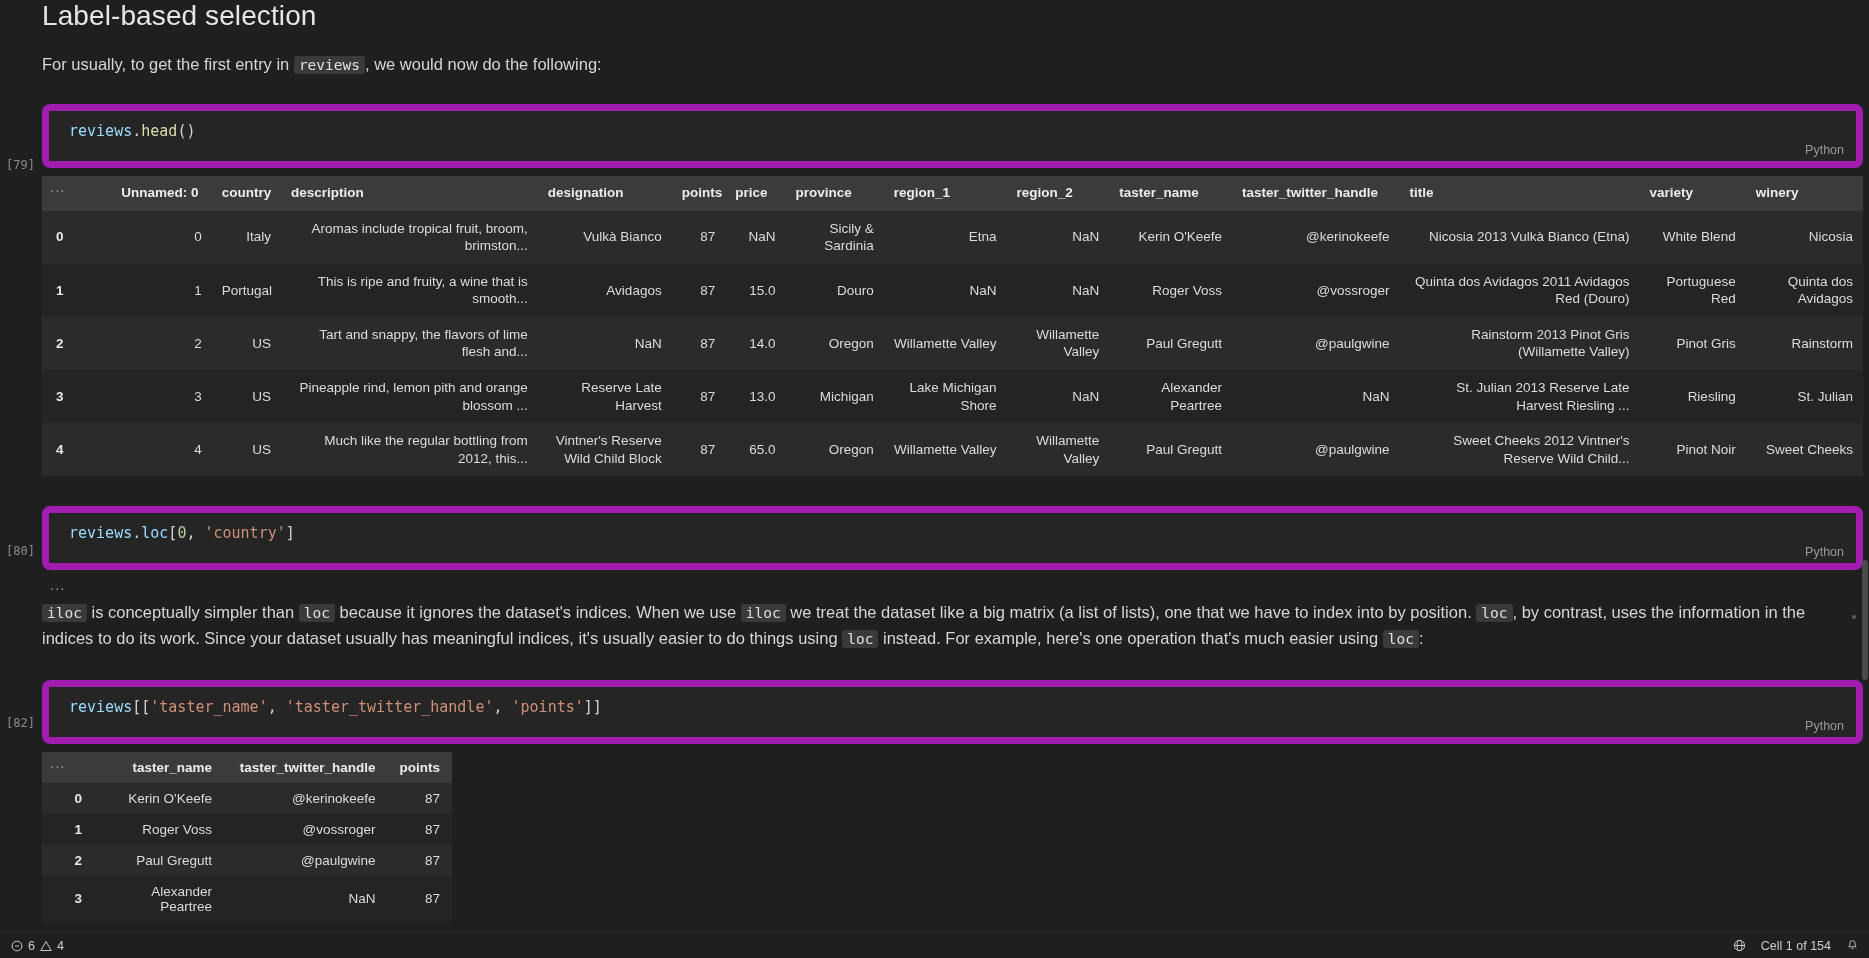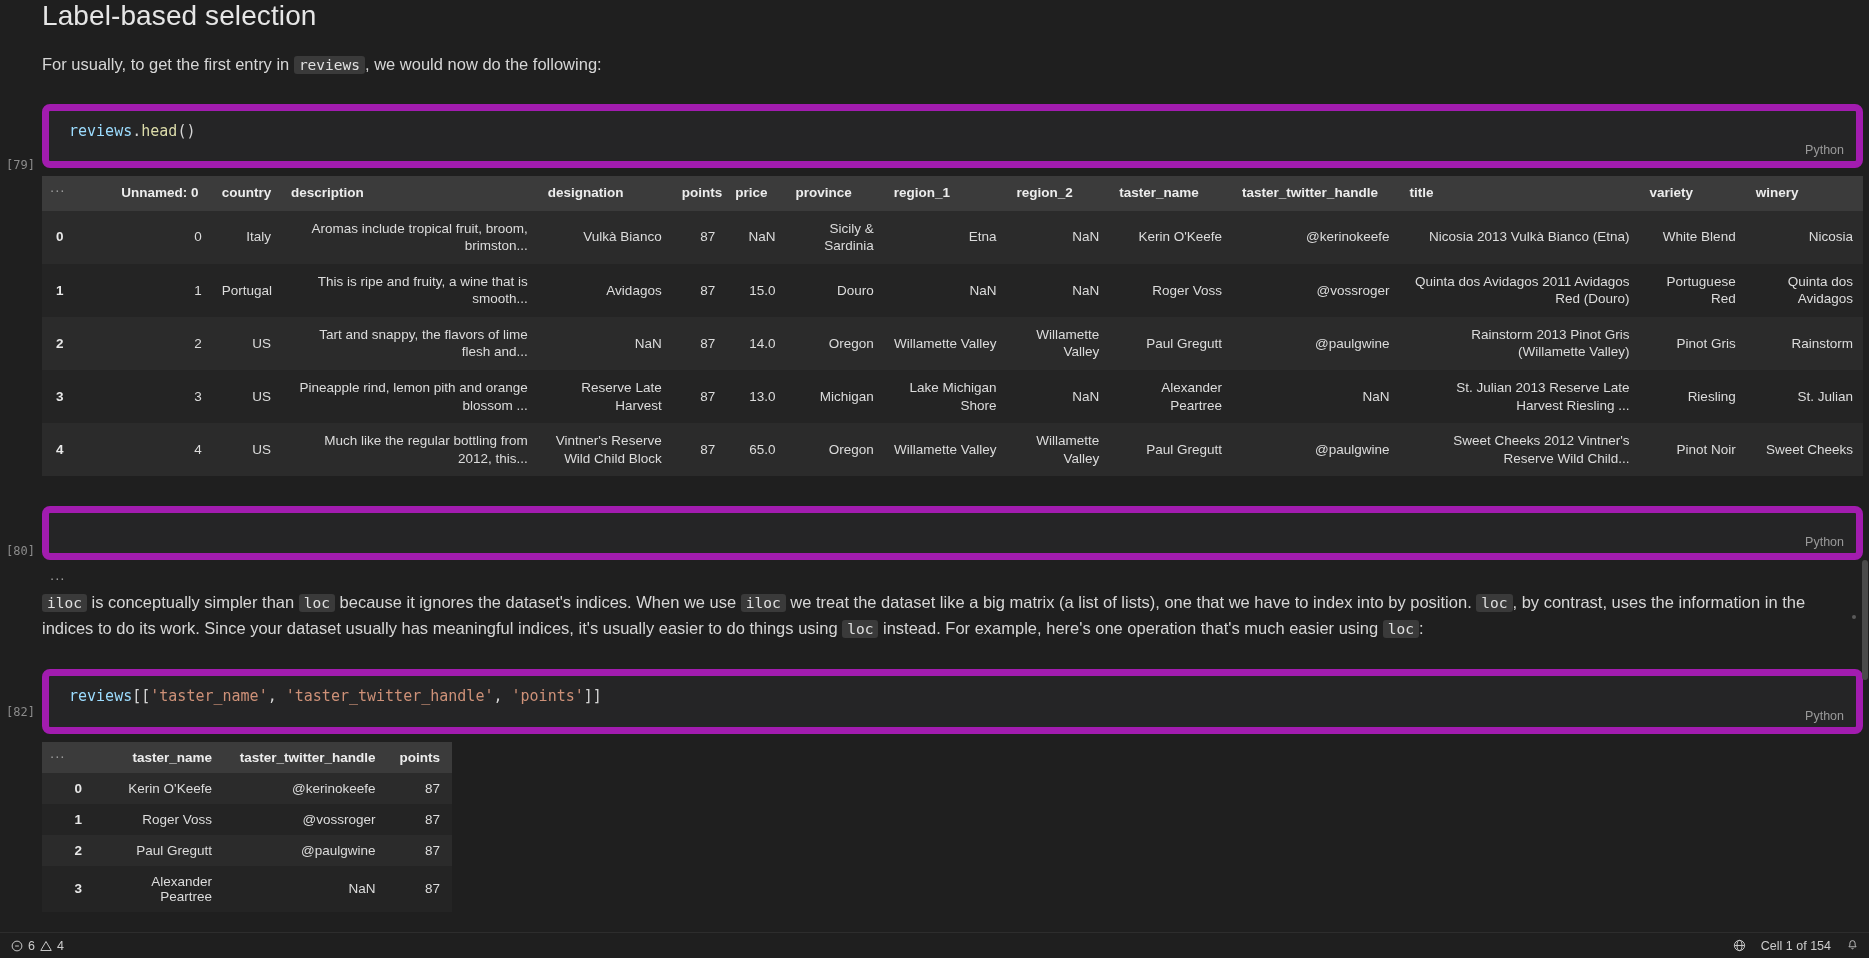--- a/index.html
+++ b/index.html
@@ -374,20 +374,21 @@
                 </tr>
               </tbody>
           </table>
         </div>
       </div>
     </div>
 
     <div class="cell" style="margin-top:30px;">
       <div class="cell-prompt" style="top:38px;">[80]</div>
       <div class="input-area">
+        <div class="code-line" id="code80"><span class="tok-var">reviews</span><span class="tok-punct">.</span><span class="tok-var">loc</span><span class="tok-punct">[</span><span class="tok-num">0</span><span class="tok-punct">, </span><span class="tok-str">'country'</span><span class="tok-punct">]</span></div>
         <div class="kernel-label">Python</div>
       </div>
       <div class="output-area" style="position:relative;">
         <div class="out-prompt" style="top:6px;">...</div>
       </div>
     </div>
 
     <div class="md-block" style="margin-top:22px;">
       <p class="para" id="para3"><code class="inline">iloc</code><span> is conceptually simpler than </span><code class="inline">loc</code><span> because it ignores the dataset's indices. When we use </span><code class="inline">iloc</code><span> we treat the dataset like a big matrix (a list of lists), one that we have to index into by position. </span><code class="inline">loc</code><span>, by contrast, uses the information in the indices to do its work. Since your dataset usually has meaningful indices, it's usually easier to do things using </span><code class="inline">loc</code><span> instead. For example, here's one operation that's much easier using </span><code class="inline">loc</code><span>:</span></p>
     </div>

